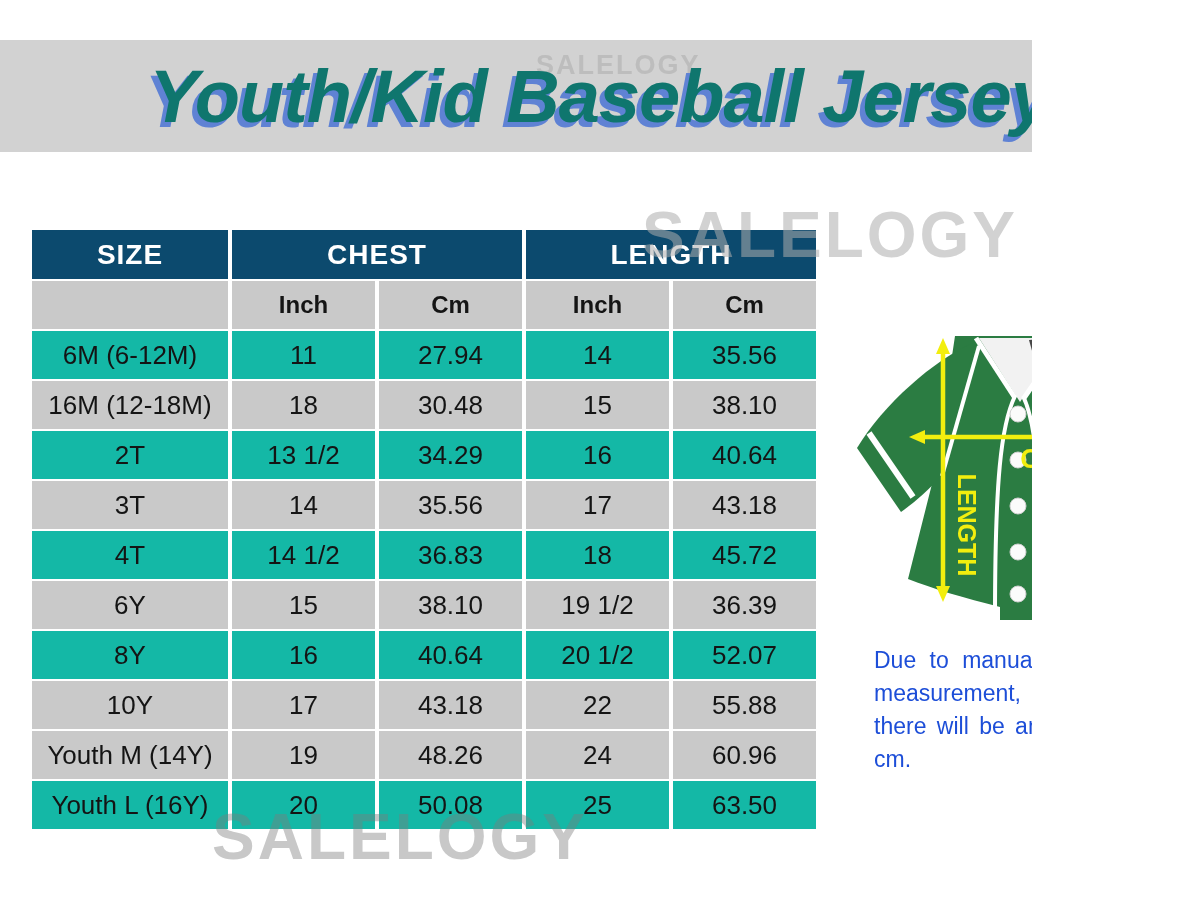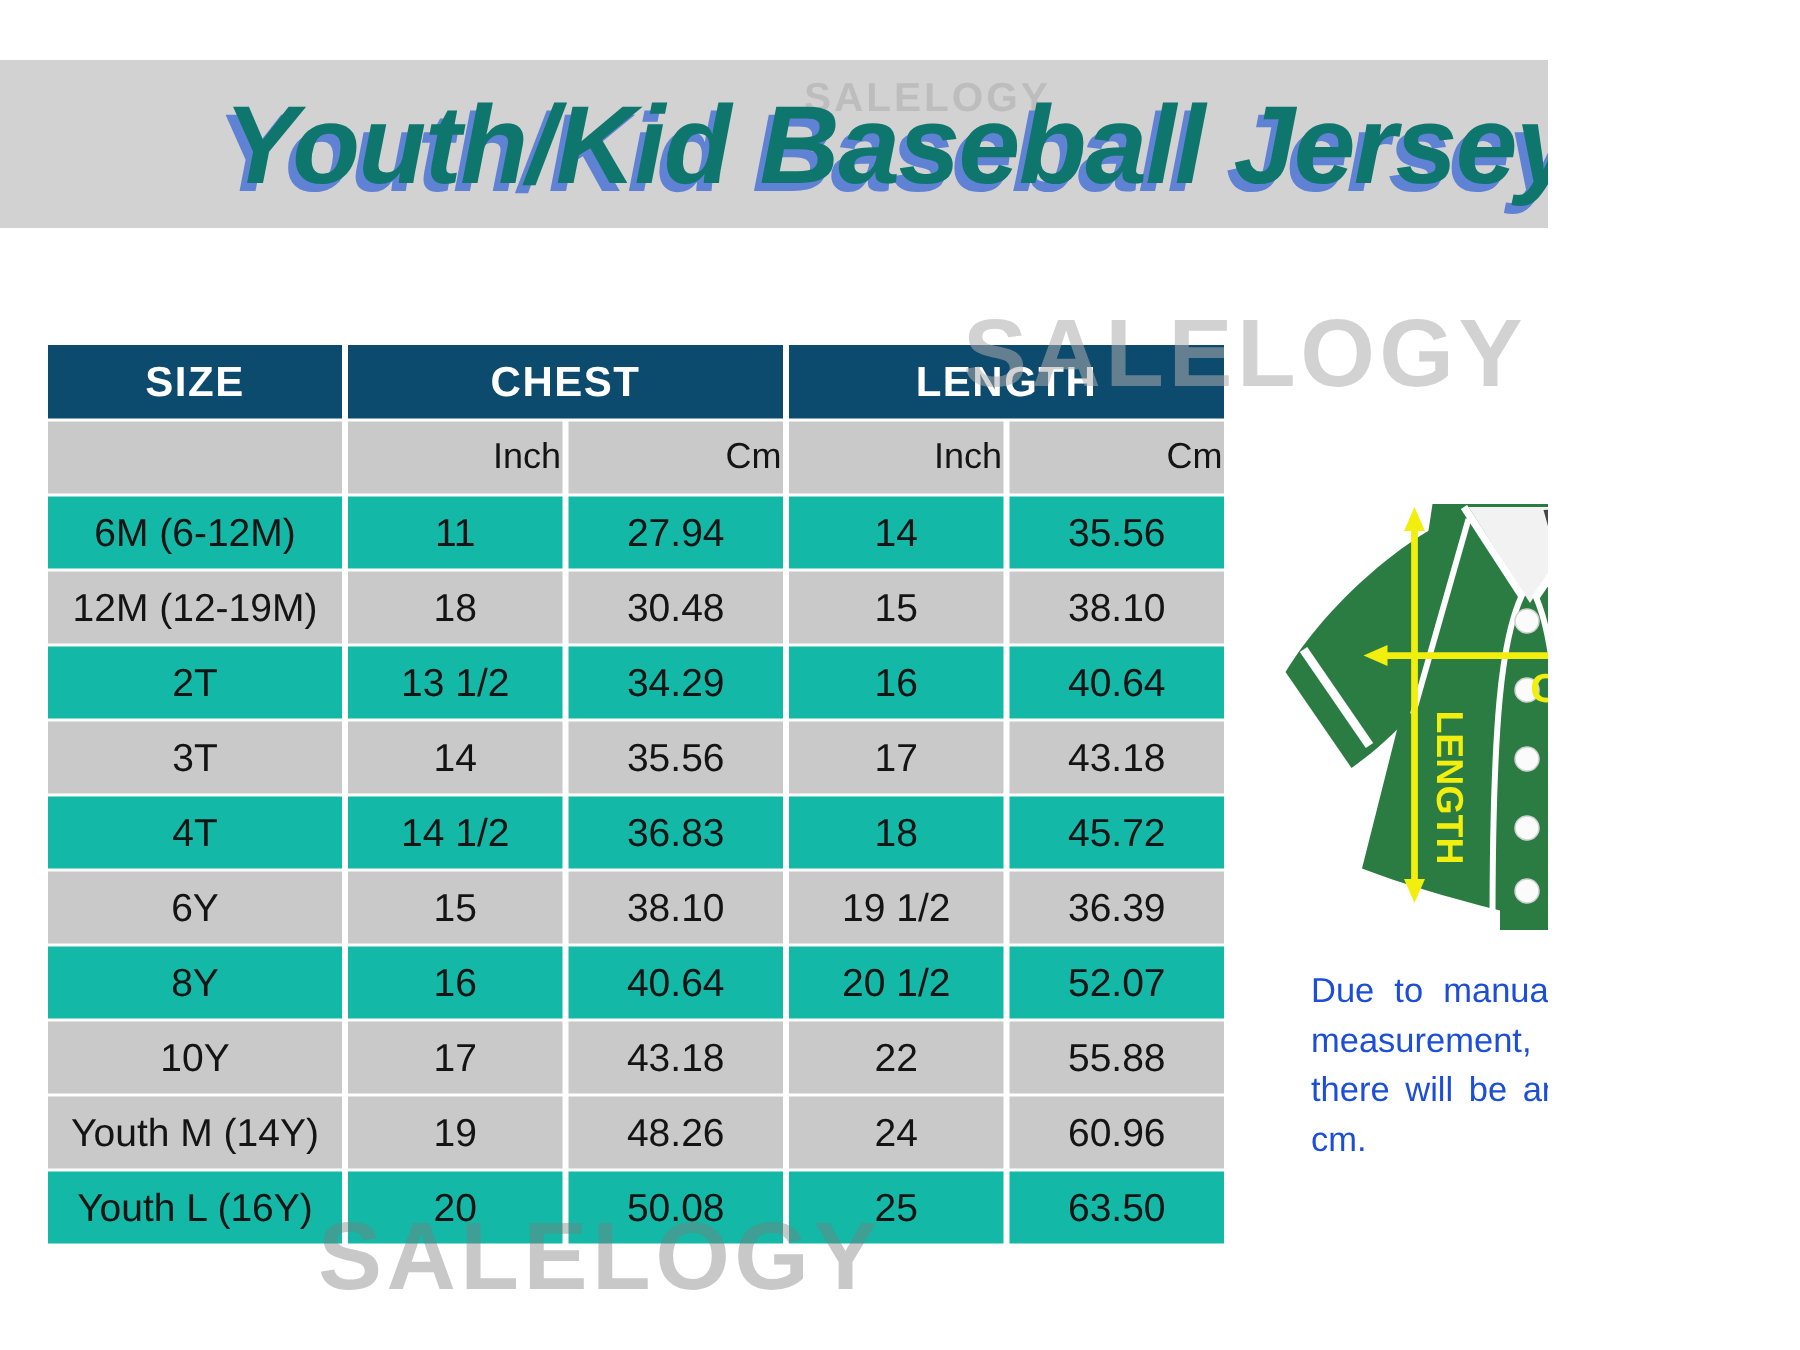--- a/index.html
+++ b/index.html
@@ -20,21 +20,21 @@
   
   .size-table{
     position:absolute;left:28px;top:228px;width:792px;z-index:4;
     border-collapse:separate;border-spacing:4px 2px;table-layout:fixed;
   }
   .size-table th.group{
     background:#0c4a6e;color:#ffffff;font-size:28px;font-weight:bold;
     height:47px;text-align:center;letter-spacing:1px;
   }
   .size-table td{height:46px;text-align:center;vertical-align:middle;font-size:26px;color:#141414;}
-  .unit-row td{background:#c9c9c9;font-weight:normal;font-size:24px;text-align:right;}
+  .unit-row td{background:#c9c9c9;font-weight:bold;font-size:24px;}
   .row-light td{background:#14b8a6;}
   .row-dark td{background:#c9c9c9;}
   
   .wm-table-top{left:642px;top:198px;font-size:64px;letter-spacing:3px;color:rgba(173,173,173,0.55);z-index:6;}
   .wm-table-bottom{left:212px;top:800px;font-size:64px;letter-spacing:3px;color:rgba(125,125,125,0.42);z-index:6;}
   
   .jersey-wrap{position:absolute;left:843px;top:330px;width:355px;height:305px;z-index:5;}
   
   .note{
     position:absolute;left:874px;top:644px;width:320px;z-index:4;
@@ -76,21 +76,21 @@
     </thead>
     <tbody>
         <tr class="row-light">
           <td>6M (6-12M)</td>
           <td>11</td>
           <td>27.94</td>
           <td>14</td>
           <td>35.56</td>
         </tr>
         <tr class="row-dark">
-          <td>12M (12-19M)</td>
+          <td>16M (12-18M)</td>
           <td>18</td>
           <td>30.48</td>
           <td>15</td>
           <td>38.10</td>
         </tr>
         <tr class="row-light">
           <td>2T</td>
           <td>13 1/2</td>
           <td>34.29</td>
           <td>16</td>

